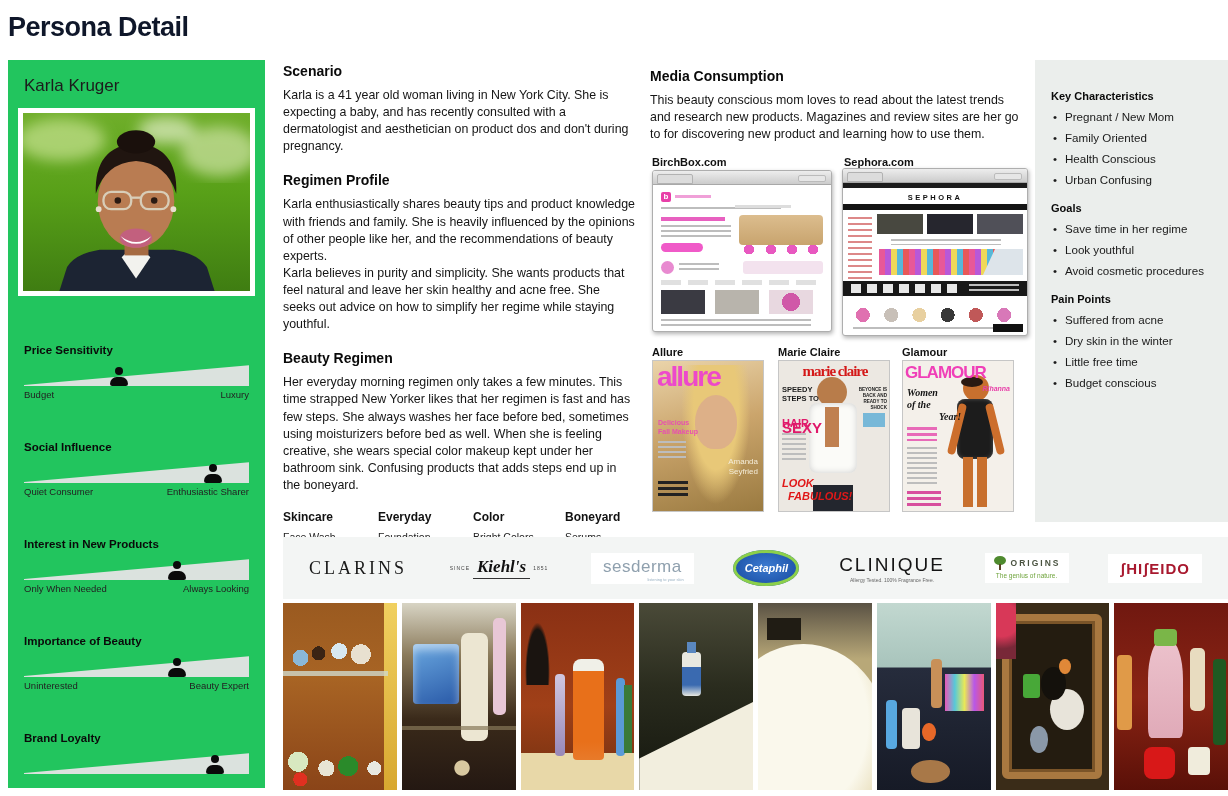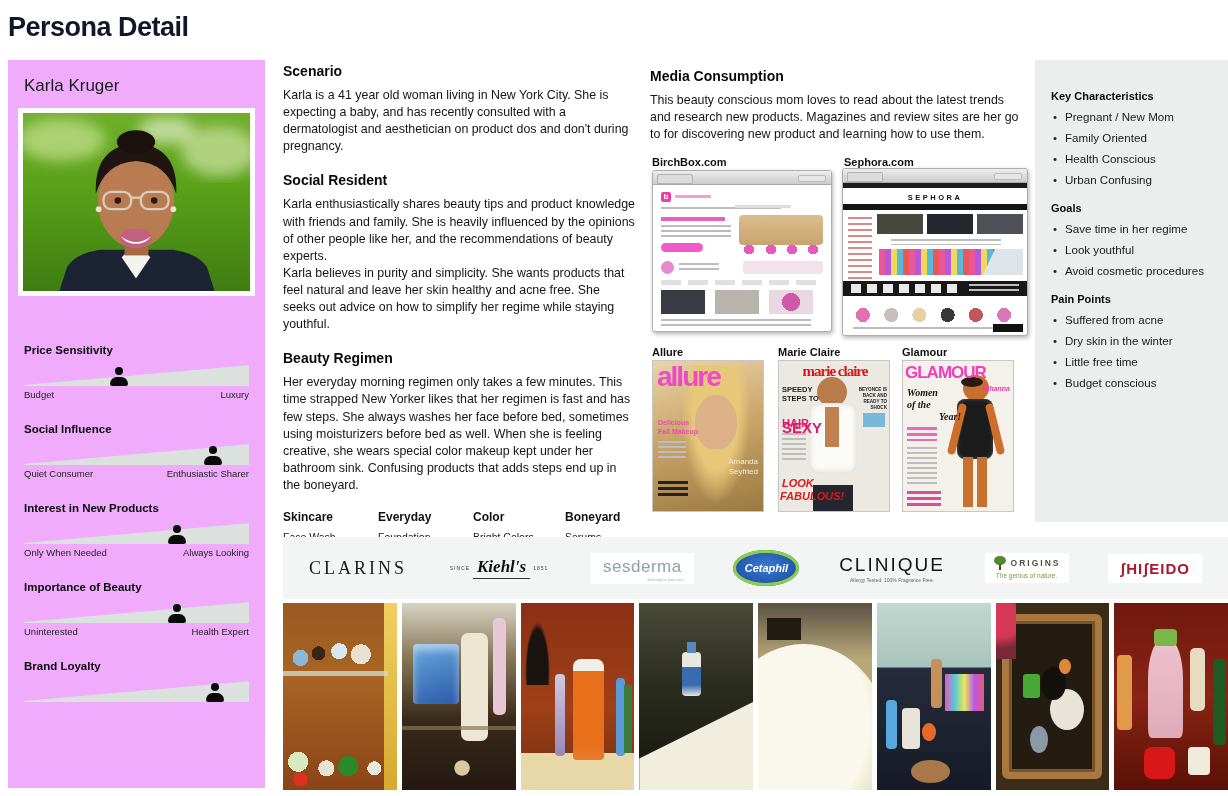--- a/index.html
+++ b/index.html
@@ -3,28 +3,28 @@
 <meta charset="utf-8">
 <style>
   * { margin:0; padding:0; box-sizing:border-box; }
   html,body { background:#fff; }
   body { font-family:"Liberation Sans", sans-serif; color:#111; }
   #app { position:relative; width:1228px; height:796px; background:#fff; overflow:hidden; }
 
   .page-title { position:absolute; left:8px; top:12px; font-size:27px; font-weight:bold; letter-spacing:-.5px; color:#0f172a; }
 
   
-  .left-panel { position:absolute; left:8px; top:60px; width:257px; height:728px; background:#f0abfc; }
+  .left-panel { position:absolute; left:8px; top:60px; width:257px; height:728px; background:#22c55e; }
   .persona-name { padding:16px 0 12px 16px; font-size:17px; color:#1c1c1c; }
   .photo-frame { margin:0 auto; width:237px; height:188px; background:#fff; padding:5px; }
   .photo-frame svg { width:100%; height:100%; display:block; }
 
   .sl { margin:0 16px; }
   .sl.first { margin-top:48px; }
-  .sl + .sl { margin-top:23px; }
+  .sl + .sl { margin-top:41px; }
   .sl-label { font-size:11.5px; font-weight:bold; color:#0a0a0a; margin-bottom:8px; }
   .wedge { position:relative; height:22px; }
   .wedge::before { content:""; position:absolute; inset:0; background:#dbe2de;
     clip-path:polygon(0 95%, 100% 6%, 100% 100%, 0 100%); }
   .person { position:absolute; bottom:0; width:20px; height:19px; }
   .person::before { content:""; position:absolute; top:0; left:6px; width:8px; height:8px; border-radius:50%; background:#0a0a0a; }
   .person::after { content:""; position:absolute; bottom:0; left:1px; width:18px; height:9px; border-radius:9px 9px 3px 3px; background:#0a0a0a; }
   .sl-ends { display:flex; justify-content:space-between; font-size:9.5px; color:#222; margin-top:3px; }
 
   
@@ -166,36 +166,36 @@
           <span>Always Looking</span>
         </div>
     </div>
     <div class="sl">
       <div class="sl-label">Importance of Beauty</div>
       <div class="wedge">
           <span class="person" style="left: calc(68% - 10px);"></span>
         </div>
       <div class="sl-ends">
           <span>Uninterested</span>
-          <span>Health Expert</span>
+          <span>Beauty Expert</span>
         </div>
     </div>
     <div class="sl">
       <div class="sl-label">Brand Loyalty</div>
       <div class="wedge">
           <span class="person" style="left: calc(85% - 10px);"></span>
         </div>
 
     </div>
   </div>
 
   <div class="mid-col">
     <div class="sec-h first">Scenario</div>
     <div class="body-txt">Karla is a 41 year old woman living in New York City. She is expecting a baby, and has recently consulted with a dermatologist and aesthetician on product dos and don't during pregnancy.</div>
-    <div class="sec-h">Social Resident</div>
+    <div class="sec-h">Regimen Profile</div>
     <div class="body-txt">Karla enthusiastically shares beauty tips and product knowledge with friends and family.  She is heavily influenced by the opinions of other people like her, and the recommendations of beauty experts.</div>
     <div class="body-txt">Karla believes in purity and simplicity. She wants products that feel natural and leave her skin healthy and acne free. She seeks out advice on how to simplify her regime while staying youthful.</div>
     <div class="sec-h">Beauty Regimen</div>
     <div class="body-txt">Her everyday morning regimen only takes a few minutes. This time strapped New Yorker likes that her regimen is fast and has few steps. She always washes her face before bed, sometimes using moisturizers before bed as well. When she is feeling creative, she wears special color makeup kept under her bathroom sink. Confusing products that adds steps end up in the boneyard.</div>
 
     <div class="prod-cols">
       <div>
         <div class="pc-h">Skincare</div>
         <ul class="pc-list">
           <li>Face Wash</li>
@@ -304,21 +304,21 @@
       <b style="left:34px; bottom:0; width:40px; height:26px; background:#23262e;"></b>
       <span style="left:2px; top:2px; width:108px; text-align:center; font-family:'Liberation Serif',serif; font-weight:bold; font-size:15px; color:#d41818; letter-spacing:-1px;">marie claire</span>
       <span style="left:3px; top:24px; font-size:7.5px; font-weight:bold; color:#1a1a1a;">SPEEDY</span>
       <span style="left:3px; top:33px; font-size:7.5px; font-weight:bold; color:#1a1a1a;">STEPS TO</span>
       <span style="left:3px; top:58px; font-size:15px; font-weight:bold; color:#e0186a;">SEXY</span>
       <span style="left:3px; top:56px; font-size:11px; font-weight:bold; color:#e0186a;">HAIR</span>
       <b class="tl" style="left:3px; top:72px; width:24px; height:30px;"></b>
       <span style="right:2px; top:26px; width:30px; font-size:4.6px; font-weight:bold; color:#222; text-align:right; line-height:1.3;">BEYONCE IS BACK AND READY TO SHOCK</span>
       <b style="right:4px; top:52px; width:22px; height:14px; background:#78b8d8;"></b>
       <span style="left:3px; top:116px; font-size:11px; font-weight:bold; font-style:italic; color:#e01818;">LOOK</span>
-      <span style="left:1px; top:129px; font-size:11px; font-weight:bold; font-style:italic; color:#e01818;">FABULOUS!</span>
+      <span style="left:9px; top:129px; font-size:11px; font-weight:bold; font-style:italic; color:#e01818;">FABULOUS!</span>
     </div>
 
     <div class="mag" style="left:252px; background:#f4f0ea;">
       <b style="right:24px; top:14px; width:26px; height:26px; border-radius:50%; background:#c8702e;"></b>
       <b style="right:30px; top:16px; width:22px; height:10px; border-radius:50%; background:#2a1a12;"></b>
       <b style="right:20px; top:38px; width:36px; height:60px; border-radius:8px; background:#1c1c1c; box-shadow:inset 0 0 4px #555;"></b>
       <b style="right:52px; top:42px; width:8px; height:52px; border-radius:4px; background:#cc6e2c; transform:rotate(14deg);"></b>
       <b style="right:14px; top:42px; width:8px; height:52px; border-radius:4px; background:#cc6e2c; transform:rotate(-14deg);"></b>
       <b style="right:26px; top:96px; width:10px; height:50px; background:#c8702e;"></b>
       <b style="right:40px; top:96px; width:10px; height:50px; background:#c8702e;"></b>

